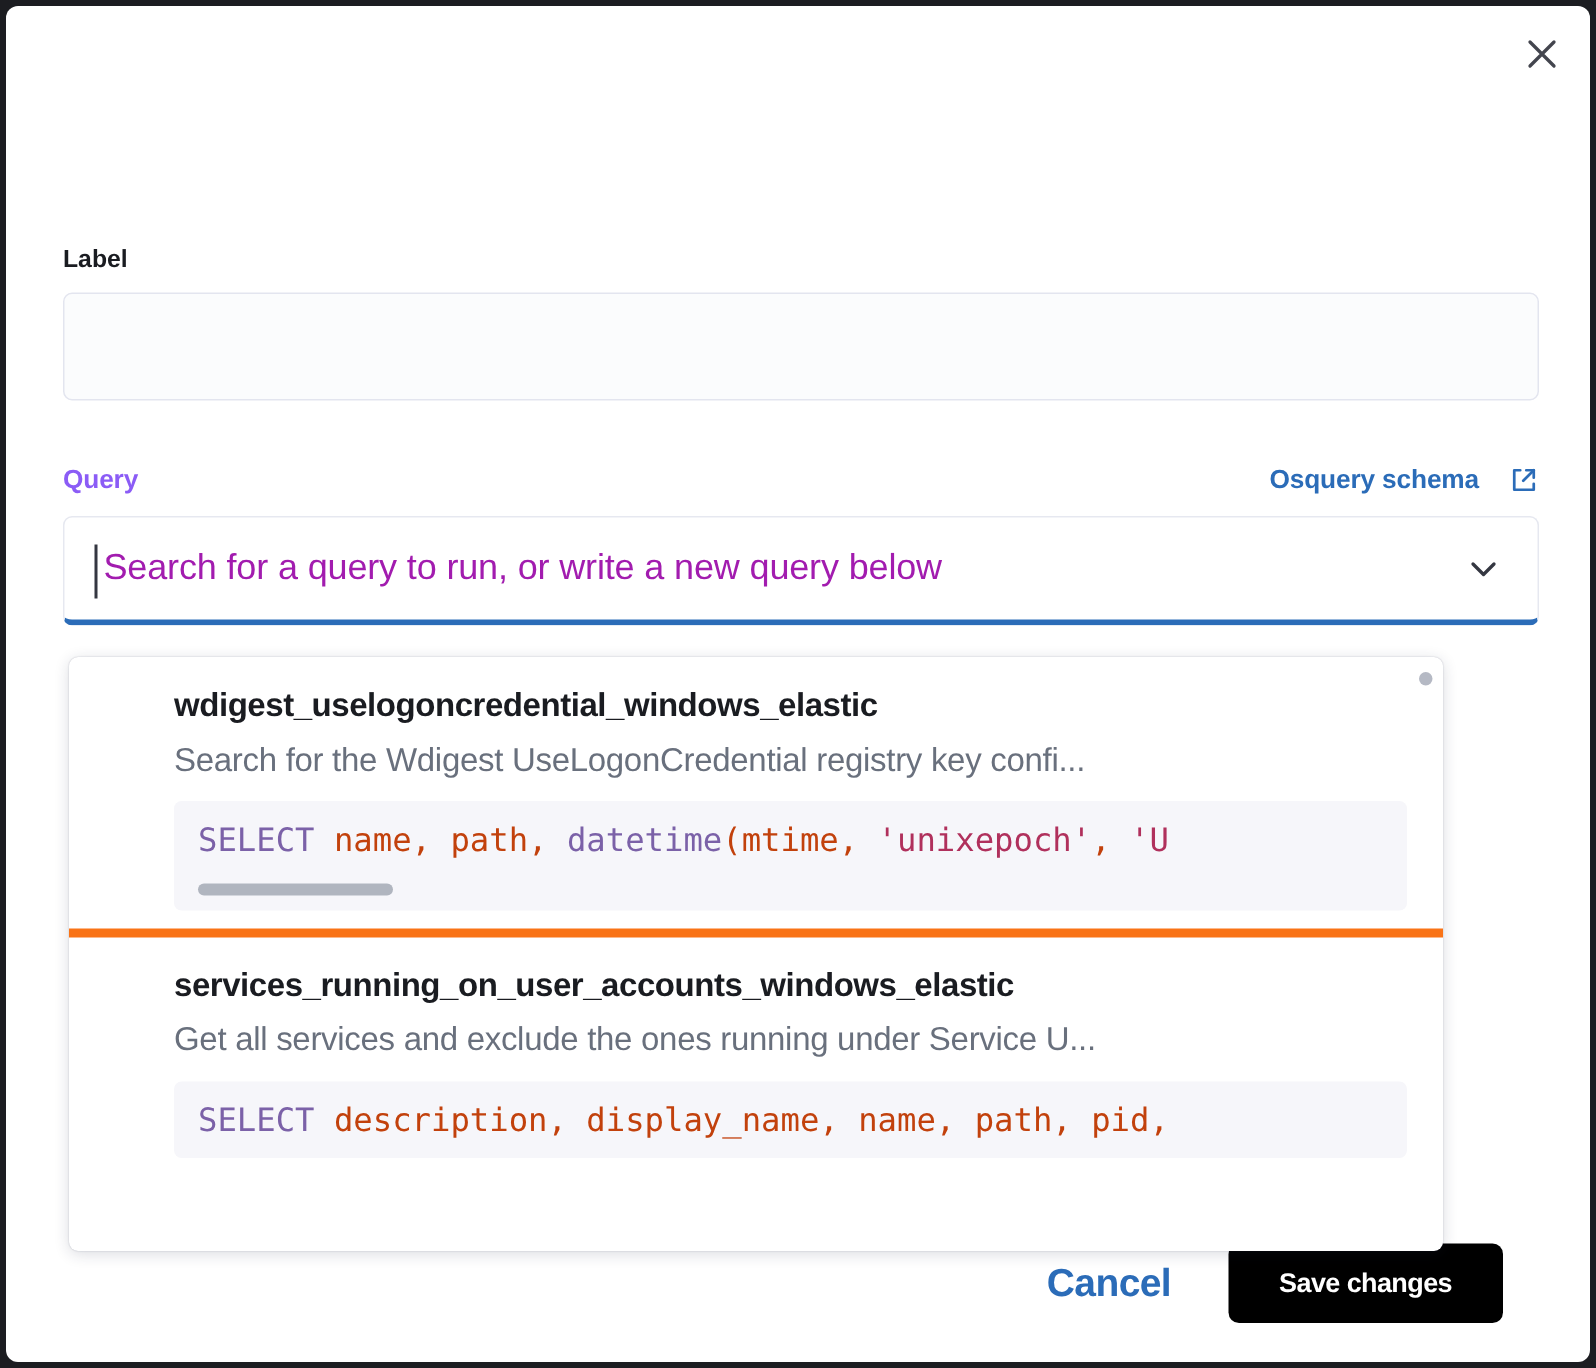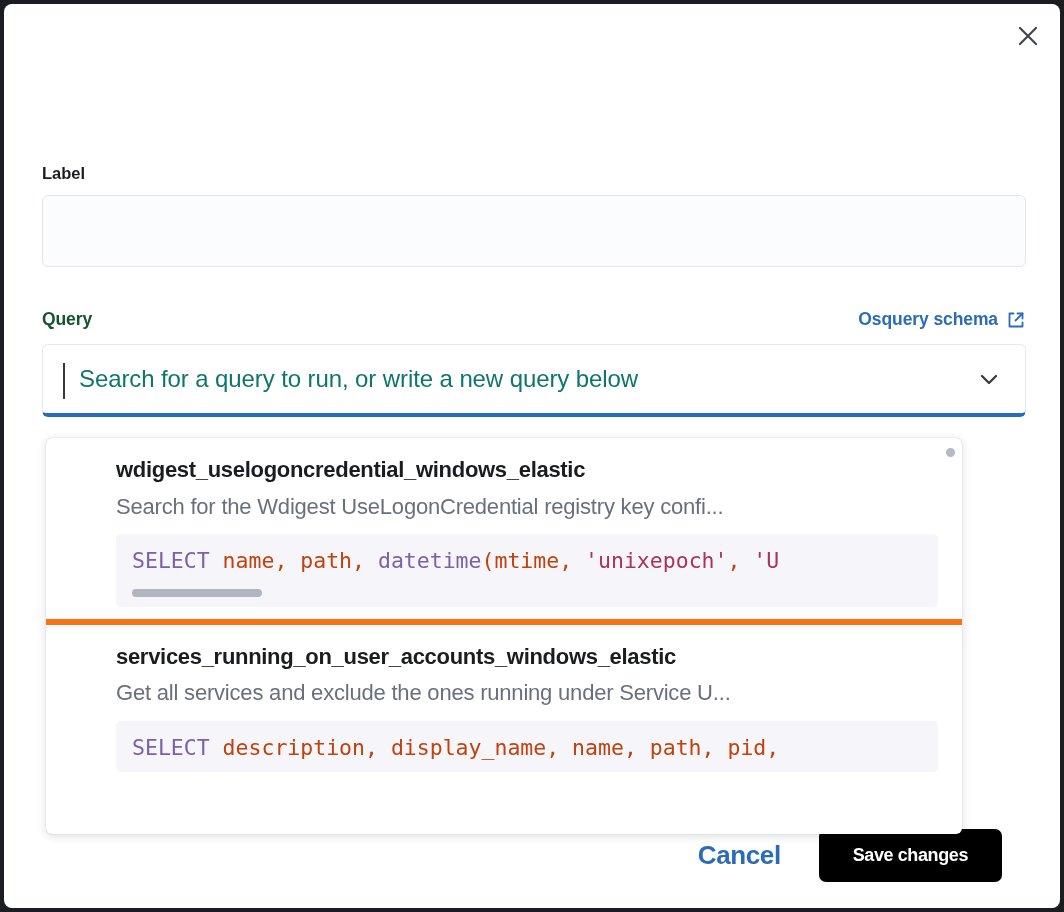--- a/index.html
+++ b/index.html
@@ -85,27 +85,27 @@
   .query-row {
     margin-top: 42px;
     display: flex;
     align-items: center;
     justify-content: space-between;
     width: 984px;
   }
   .query-label {
     font-size: 17.5px;
     font-weight: 700;
-    color: #14532d;
+    color: #8b5cf6;
     letter-spacing: -0.1px;
   }
   .schema-link {
     display: flex;
     align-items: center;
-    gap: 8px;
+    gap: 20px;
     font-size: 17.5px;
     font-weight: 700;
     color: #2b6cb8;
     letter-spacing: -0.1px;
     text-decoration: none;
     cursor: pointer;
   }
   .schema-link svg { display: block; }
 
   
@@ -126,23 +126,23 @@
     position: absolute;
     left: 20px;
     top: 18px;
     width: 1.5px;
     height: 36px;
     background: #343741;
   }
   .combo-placeholder {
     flex: 1;
     font-size: 24px;
-    color: #0f766e;
+    color: #a21caf;
     letter-spacing: -0.1px;
-    padding-left: 16px;
+    padding-left: 6px;
   }
   .chevron-btn {
     width: 40px;
     height: 40px;
     display: flex;
     align-items: center;
     justify-content: center;
     background: transparent;
     border: none;
     cursor: pointer;

